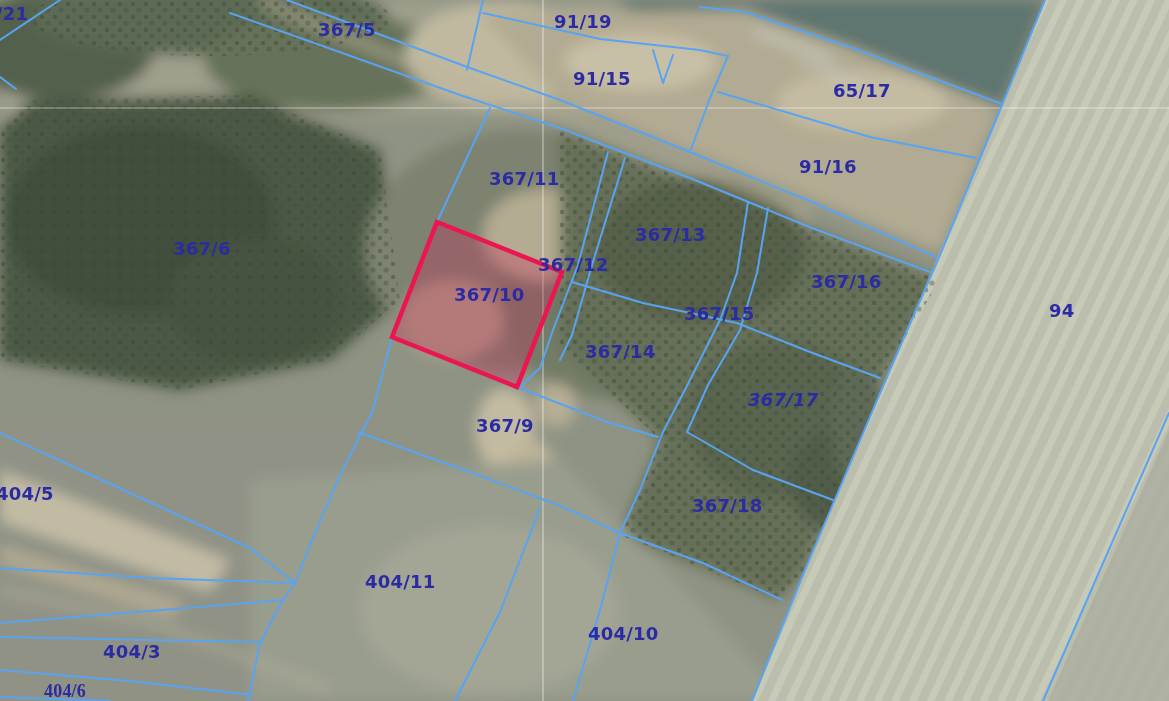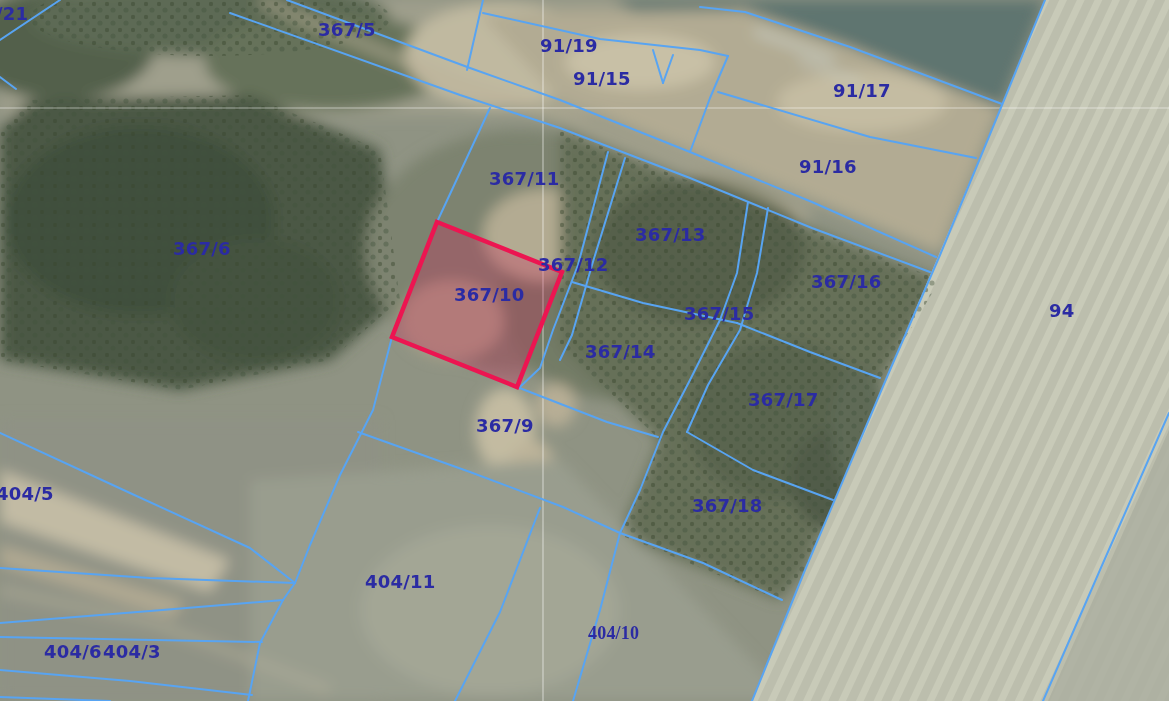--- a/index.html
+++ b/index.html
@@ -139,35 +139,35 @@
         <polyline points="0,670 130,681 252,695"></polyline>
         <polyline points="0,697 110,701"></polyline>
       </g>
 
     <polygon id="highlight-polygon" stroke-width="4.5" stroke-linejoin="miter" points="437,222 562,272 517,387 392,337" stroke="#ec1551" fill="rgba(205,35,90,0.30)"></polygon>
   </svg>
 
   <div id="labels-layer">
       <span class="parcel-label" style="left: -4px; top: 3px;">/21</span>
       <span class="parcel-label" style="left: 318px; top: 19px;">367/5</span>
-      <span class="parcel-label" style="left: 540px; top: 11px; margin-top: 24px;">91/19</span>
+      <span class="parcel-label" style="left: 554px; top: 11px;">91/19</span>
       <span class="parcel-label" style="left: 561px; top: 68px; margin-left: 12px;">91/15</span>
-      <span class="parcel-label" style="left: 833px; top: 80px;">91/17</span>
+      <span class="parcel-label" style="left: 833px; top: 80px;">65/17</span>
       <span class="parcel-label" style="left: 799px; top: 156px;">91/16</span>
       <span class="parcel-label" style="left: 489px; top: 168px;">367/11</span>
       <span class="parcel-label" style="left: 173px; top: 238px;">367/6</span>
       <span class="parcel-label" style="left: 635px; top: 224px;">367/13</span>
       <span class="parcel-label" style="left: 538px; top: 254px;">367/12</span>
       <span class="parcel-label" style="left: 800px; top: 271px; margin-left: 11px;">367/16</span>
       <span class="parcel-label" style="left: 442px; top: 284px; margin-left: 12px;">367/10</span>
       <span class="parcel-label" style="left: 684px; top: 303px;">367/15</span>
       <span class="parcel-label" style="left: 1049px; top: 292px; margin-top: 8px;">94</span>
       <span class="parcel-label" style="left: 585px; top: 341px;">367/14</span>
-      <span class="parcel-label" style="left: 748px; top: 389px;">367/17</span>
+      <span class="parcel-label" style="left: 748px; top: 389px; font-style: italic;">367/17</span>
       <span class="parcel-label" style="left: 476px; top: 415px;">367/9</span>
       <span class="parcel-label" style="left: -4px; top: 483px;">404/5</span>
       <span class="parcel-label" style="left: 692px; top: 495px; text-align: center;">367/18</span>
       <span class="parcel-label" style="left: 365px; top: 571px;">404/11</span>
-      <span class="parcel-label" style="left: 588px; top: 623px; font-family: Liberation Serif, serif;">404/10</span>
+      <span class="parcel-label" style="left: 588px; top: 623px;">404/10</span>
       <span class="parcel-label" style="left: 103px; top: 641px;">404/3</span>
-      <span class="parcel-label" style="left: 44px; top: 641px;">404/6</span>
+      <span class="parcel-label" style="left: 44px; top: 681px; font-family: Liberation Serif, serif;">404/6</span>
     </div>
 </div>
 
 </body></html>

